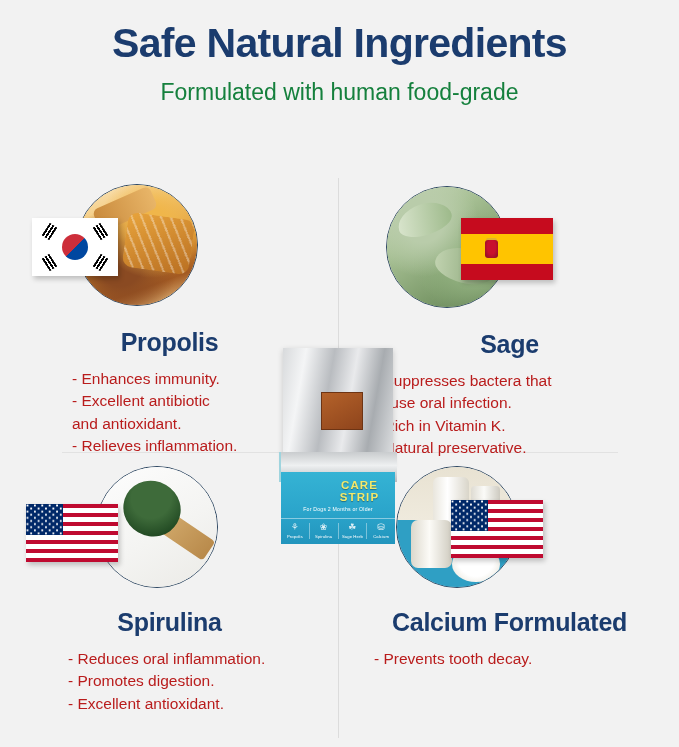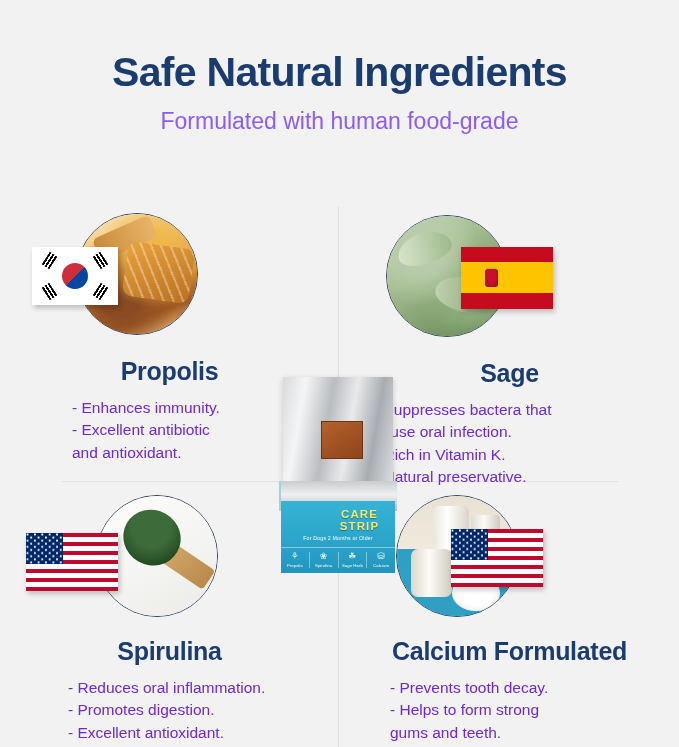--- a/index.html
+++ b/index.html
@@ -12,38 +12,37 @@
     font-family: "Liberation Sans", sans-serif;
     overflow: hidden;
     position: relative;
   }
 
   .infographic {
     width: 679px;
     height: 538px;
     position: relative;
     background: #f2f2f2;
-    margin-top: 29px;
   }
 
   
   .header { padding-top: 22px; text-align: center; }
 
   .main-title {
     font-size: 41px;
     font-weight: bold;
     color: #1b3c6e;
     letter-spacing: -0.7px;
     line-height: 1.06;
   }
 
   .subtitle {
     margin-top: 12px;
     font-size: 23px;
-    color: #8b5cf6;
+    color: #15803d;
     line-height: 1.38;
     font-weight: normal;
   }
 
   
   .divider-v {
     position: absolute;
     left: 338px;
     top: 178px;
     width: 1px;
@@ -248,21 +247,21 @@
     font-weight: bold;
     color: #1b3c6e;
     text-align: center;
     margin-top: 8px;
     letter-spacing: -0.3px;
   }
   .ing-list {
     list-style: none;
     margin-top: 11px;
     font-size: 15.5px;
-    color: #6d28d9;
+    color: #b91c1c;
     line-height: 1.45;
   }
   .ing-list li { white-space: pre-line; }
 
   
   .product {
     position: absolute;
     left: 279px;
     top: 348px;
     width: 118px;
@@ -363,20 +362,21 @@
           <div class="kr-bar kr-b2"></div>
           <div class="kr-bar kr-b3"></div>
           <div class="kr-bar kr-b4"></div>
         </div>
       </div>
       <div class="ing-title">Propolis</div>
       <ul class="ing-list" style="padding-left:72px;">
         <li>- Enhances immunity.</li>
         <li>- Excellent antibiotic
 and antioxidant.</li>
+        <li>- Relieves inflammation.</li>
       </ul>
     </div>
 
     <div class="quad quad-tr">
       <div class="photo-wrap">
         <div class="circle" style="left:46px; top:4px;">
           <div class="circle-inner img-sage"></div>
         </div>
         <div class="flag flag-es" style="left:121px; top:36px;">
           <div class="es-crest"></div>
@@ -418,24 +418,22 @@
             <div class="calcium-bowl"></div>
           </div>
         </div>
         <div class="flag flag-us" style="left:111px; top:40px;">
           <div class="us-canton">
               <div class="us-stars"></div>
             </div>
         </div>
       </div>
       <div class="ing-title">Calcium Formulated</div>
-      <ul class="ing-list" style="padding-left:50px;">
+      <ul class="ing-list" style="padding-left:34px;">
         <li>- Prevents tooth decay.</li>
-        <li>- Helps to form strong
-gums and teeth.</li>
       </ul>
     </div>
 
   </div>
 
   <div class="product">
     <div class="pouch-top">
       <div class="pouch-strip"></div>
     </div>
     <div class="pouch-fold"></div>

